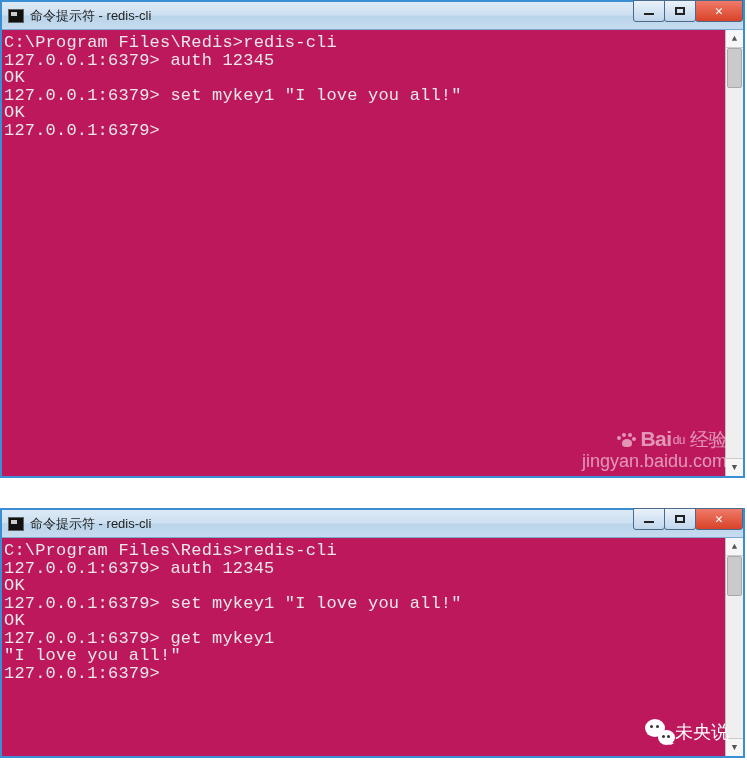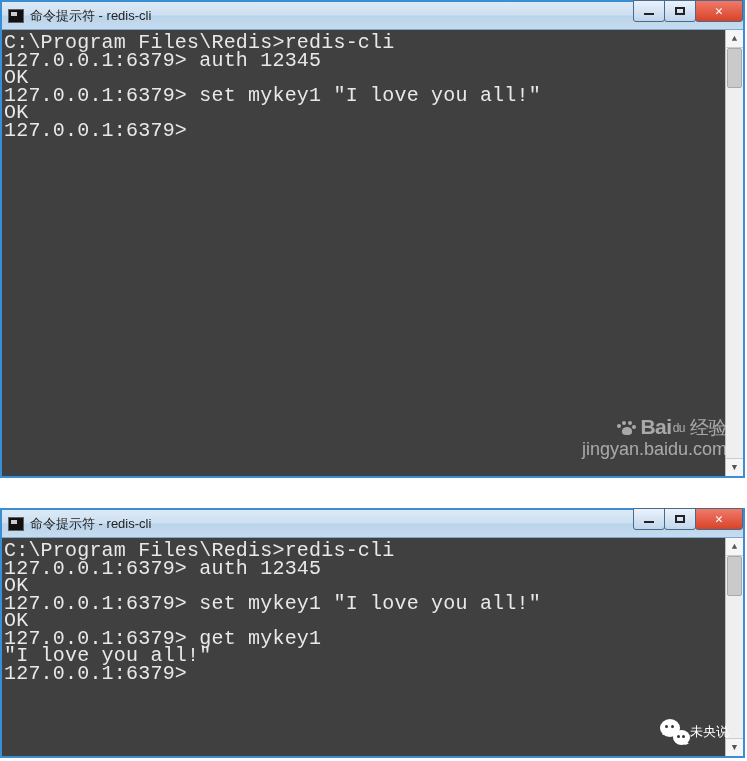--- a/index.html
+++ b/index.html
@@ -64,24 +64,24 @@
     .win-min .glyph { width:10px; height:2px; background:#222; margin-top:6px;}
     .win-max .glyph { width:10px; height:8px; border:2px solid #222; }
     .win-close .glyph { color:#fff; font-weight:bold; font-size:13px; }
     .terminal-area {
       position: relative;
       height: calc(100% - 28px);
       display: flex;
     }
     .terminal {
       flex: 1;
-      background: #404040;
+      background: #be185d;
       color: #e8e8e8;
       font-family: "Consolas", "NSimSun", "Courier New", monospace;
-      font-size: 20px;
+      font-size: 17px;
       line-height: 17.5px;
       padding: 4px 2px;
       white-space: pre;
       overflow: hidden;
       letter-spacing: 0.2px;
     }
     .scrollbar {
       width: 18px;
       background: #efefef;
       border-left: 1px solid #c0c0c0;
@@ -109,21 +109,21 @@
       font-size: 19px;
       padding: 14px 30px;
       border-radius: 28px;
       display: flex; align-items: center; gap: 12px;
     }
     .overlay-btn .chev {
       font-size: 18px; color:#bbb;
     }
     .watermark {
       position: absolute;
-      right: 16px; bottom: 16px;
+      right: 16px; bottom: 4px;
       text-align: right;
       color: rgba(255,255,255,0.55);
       font-family: Arial, sans-serif;
     }
     .watermark .paw {
       display: inline-block; width:18px; height:14px; position:relative; top:1px;
     }
     .watermark .paw::before {
       content:""; position:absolute; left:5px; bottom:0; width:10px; height:8px;
       background: rgba(255,255,255,0.55); border-radius: 50% 50% 40% 40%;
@@ -135,21 +135,21 @@
     .watermark .main { font-size: 21px; font-weight:bold; letter-spacing:-0.5px;}
     .watermark .du { font-size:12px; vertical-align:2px; font-weight:normal; padding:0 1px;}
     .watermark .cn { font-family:"Microsoft YaHei"; font-weight:normal; font-size:19px; margin-left:4px;}
     .watermark .url { font-size: 18px; margin-top:-2px; }
     .footer-tag {
       position: absolute;
       right: 18px; bottom: 16px;
       display: flex; align-items:center; gap:0;
       color: #fff;
       font-family:"Microsoft YaHei", sans-serif;
-      font-size: 13px;
+      font-size: 18px;
     }
     .wechat-icon {
       width: 30px; height:26px; position:relative;
     }
     .wechat-icon .b1 {
       position:absolute; left:0; top:0; width:20px; height:18px;
       background:#fff; border-radius:50%;
     }
     .wechat-icon .b1::after{
       content:""; position:absolute; left:3px; bottom:-3px;

